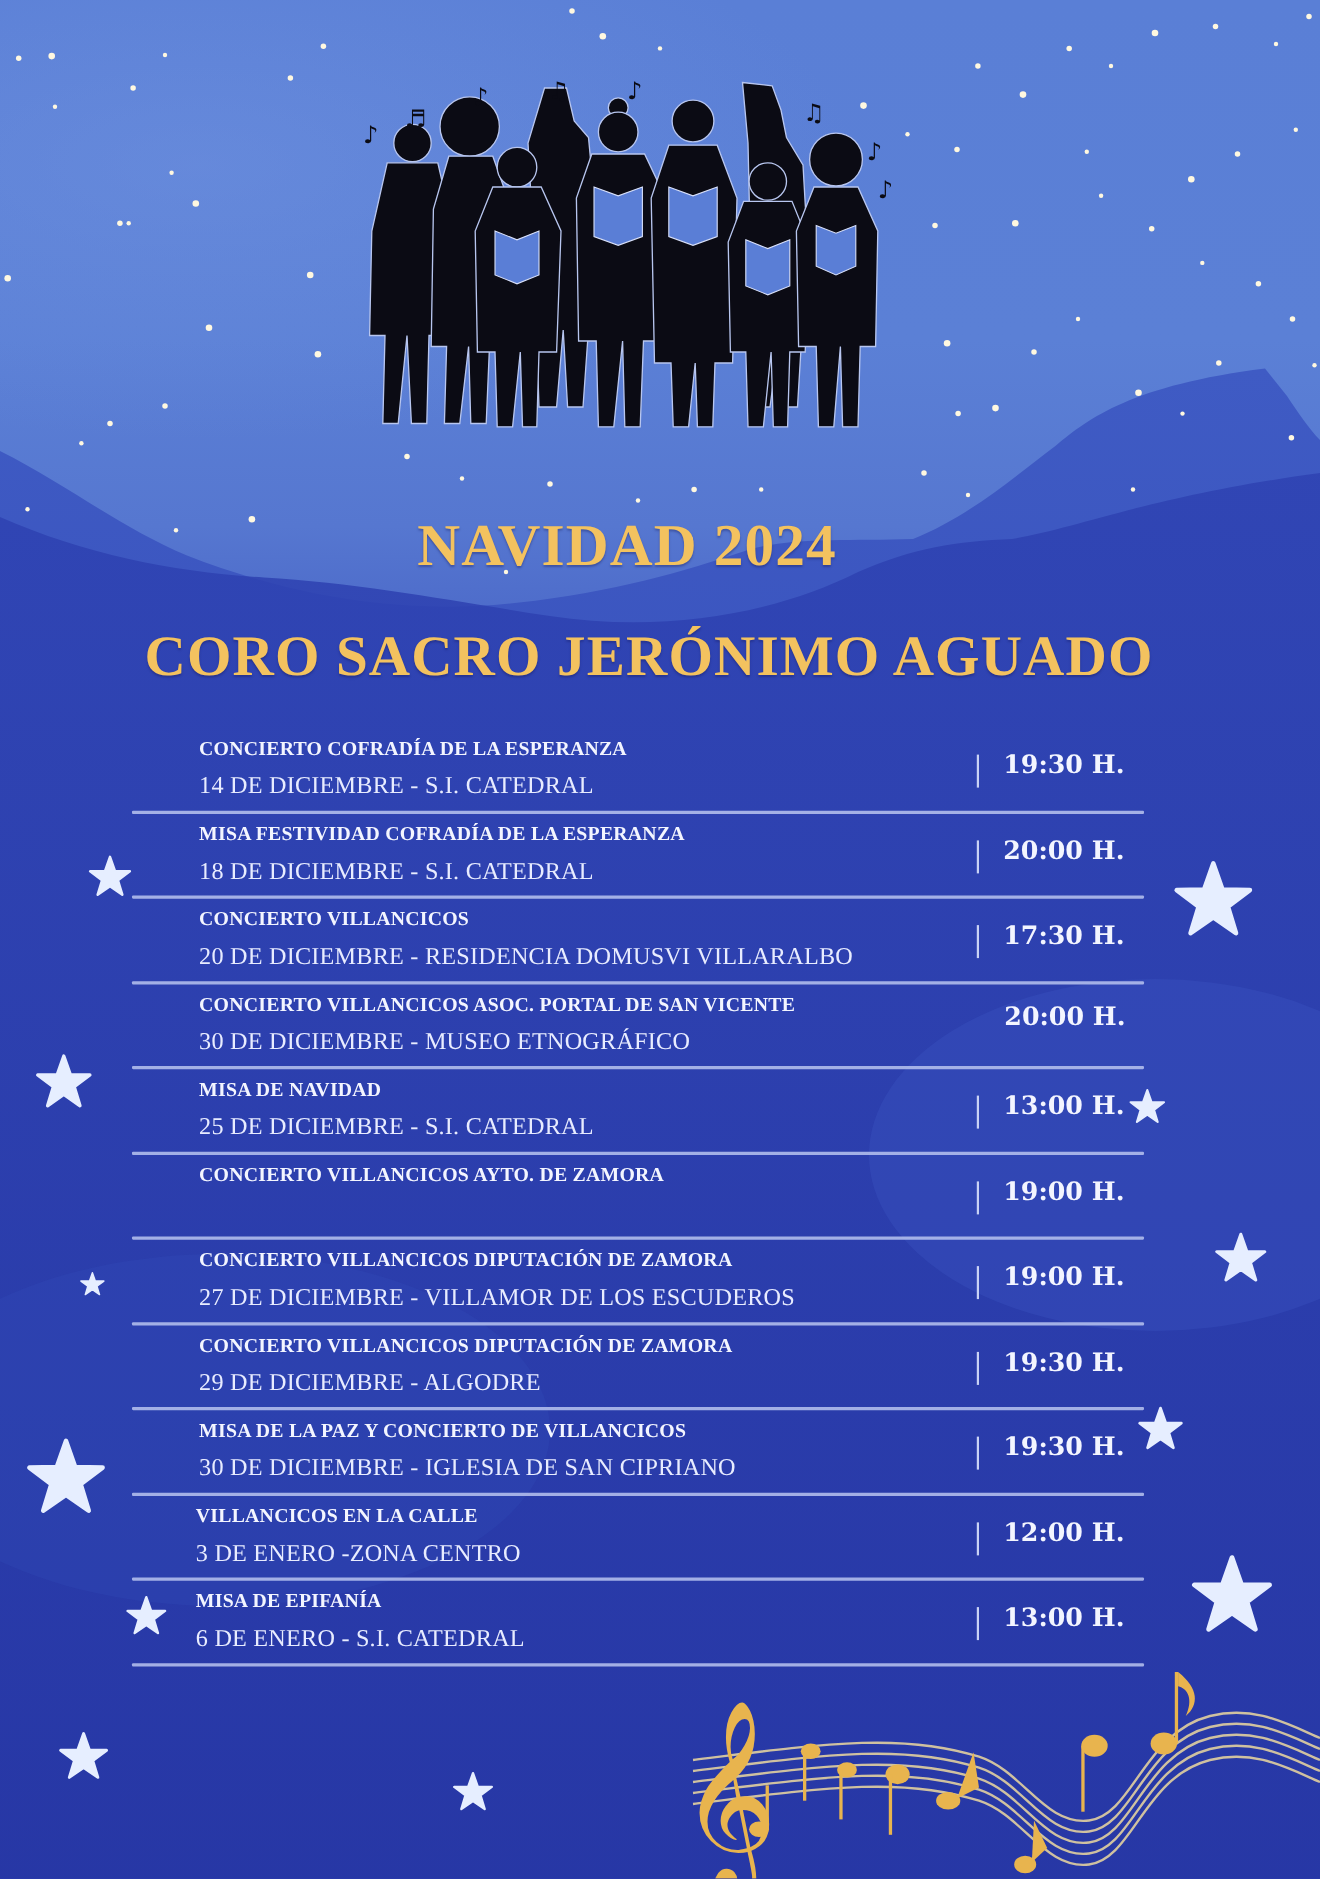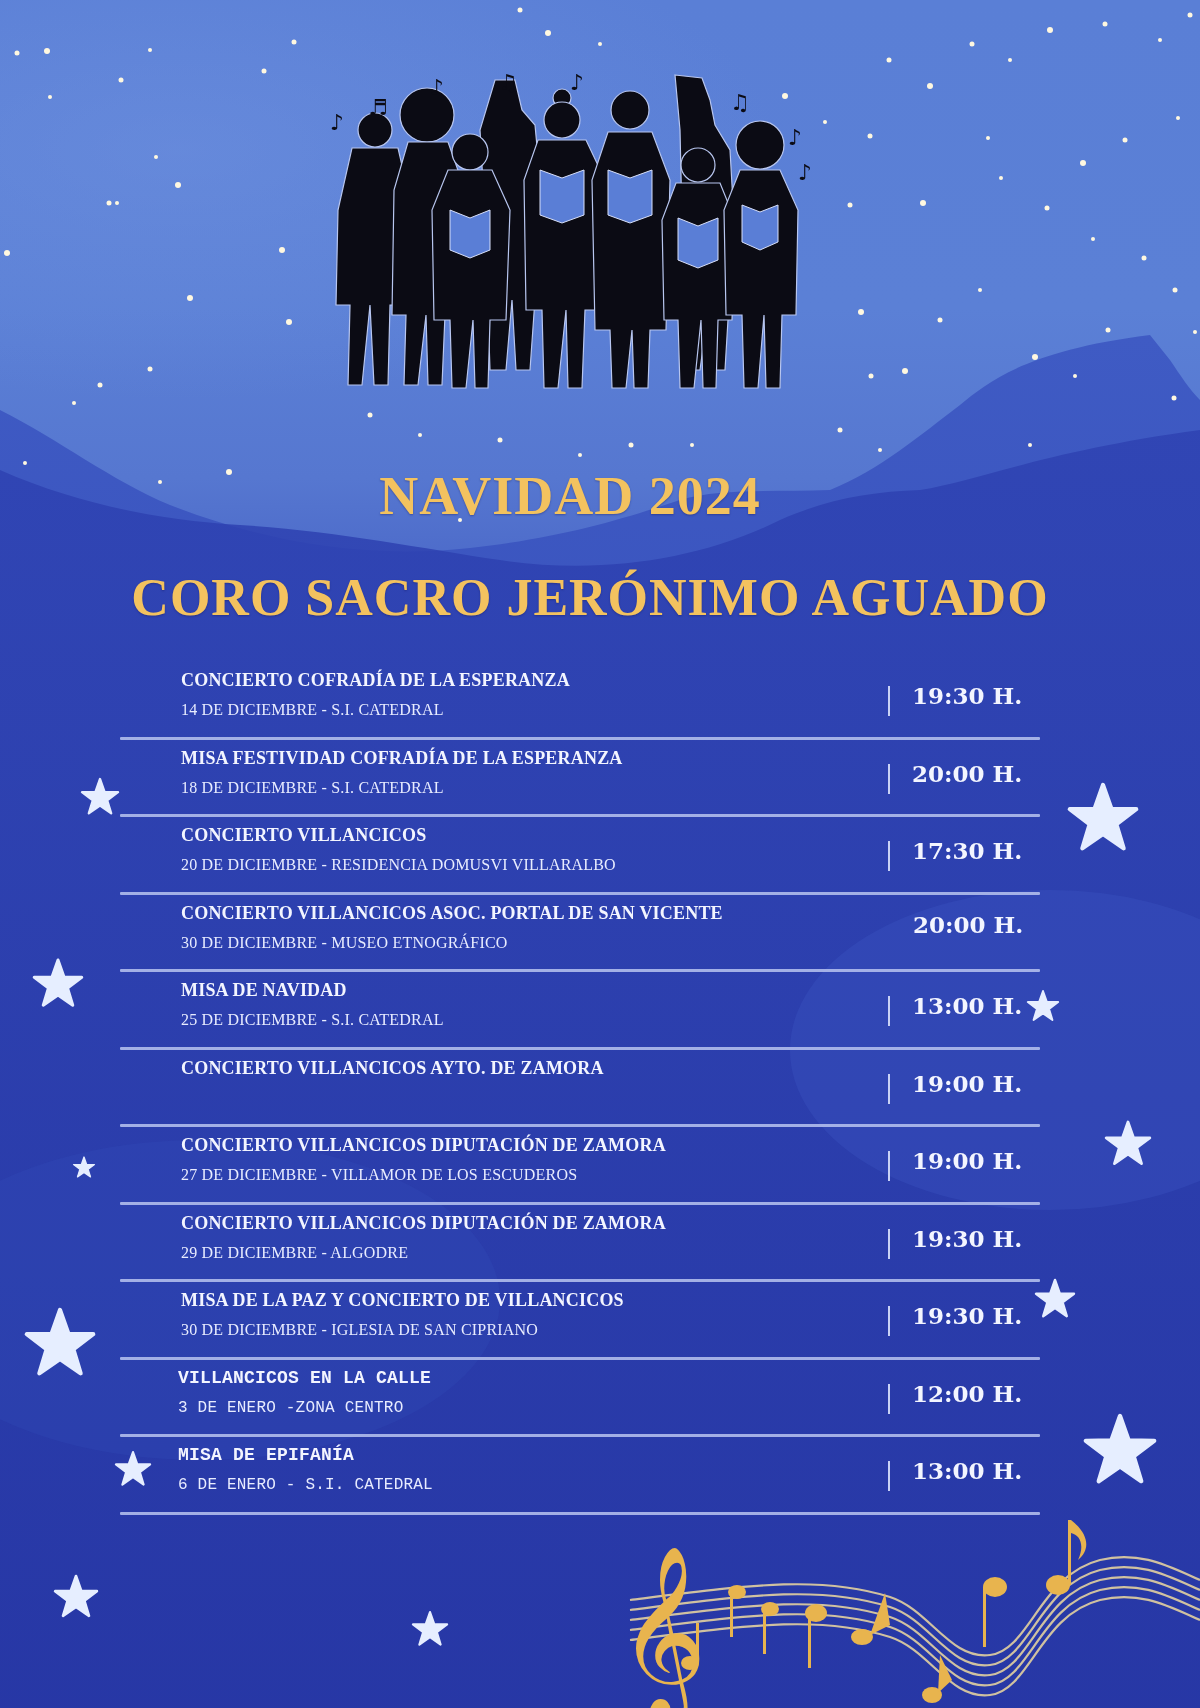--- a/index.html
+++ b/index.html
@@ -32,33 +32,33 @@
     background: #b9c4f0; opacity: 0.85; border-radius: 1px;
   }
   .row .name {
     position: absolute; left: 61px; top: 8px;
     font-family: "Liberation Serif", "DejaVu Serif", serif; font-weight: bold;
     color: #f3f5ff; font-size: 18px; letter-spacing: 0.2px; white-space: nowrap;
   }
   .row .detail {
     position: absolute; left: 61px; top: 39px;
     font-family: "Liberation Serif", "DejaVu Serif", serif;
-    color: #e8ecff; font-size: 16px; letter-spacing: 0.2px; white-space: nowrap;
+    color: #e8ecff; font-size: 22px; letter-spacing: 0.2px; white-space: nowrap;
   }
   .row .bar {
     position: absolute; left: 768px; top: 24px; width: 2px; height: 30px;
     background: #c9d2f5;
   }
   .row .time {
     position: absolute; left: 792px; top: 20px;
     font-family: "DejaVu Serif", "Liberation Serif", serif; font-weight: bold;
     color: #f3f5ff; font-size: 23px; white-space: nowrap; text-align: right;
   }
   .row.nobar .time { top: 16px; left: 793px; }
-  .row.shift-left .name, .row.shift-left .detail { left: 58px; font-family: Liberation Mono, monospace; }
+  .row.shift-left .name, .row.shift-left .detail { left: 58px; }
 
   .staff { position: absolute; left: 600px; top: 1505px; width: 600px; height: 203px; }
 </style>
 </head>
 <body>
 
 <div class="poster">
 
   <svg class="mountains" viewBox="0 0 1200 1708" preserveAspectRatio="none">
     <defs>

